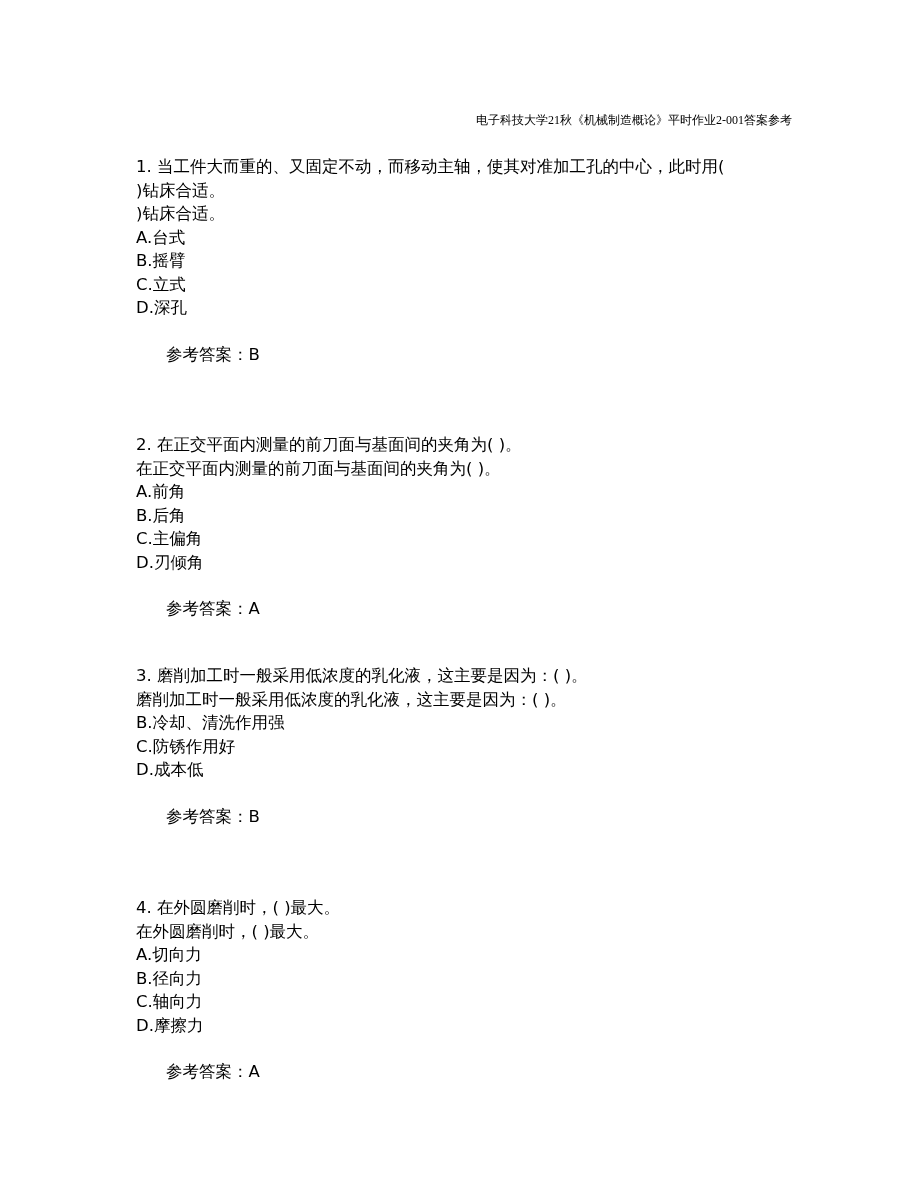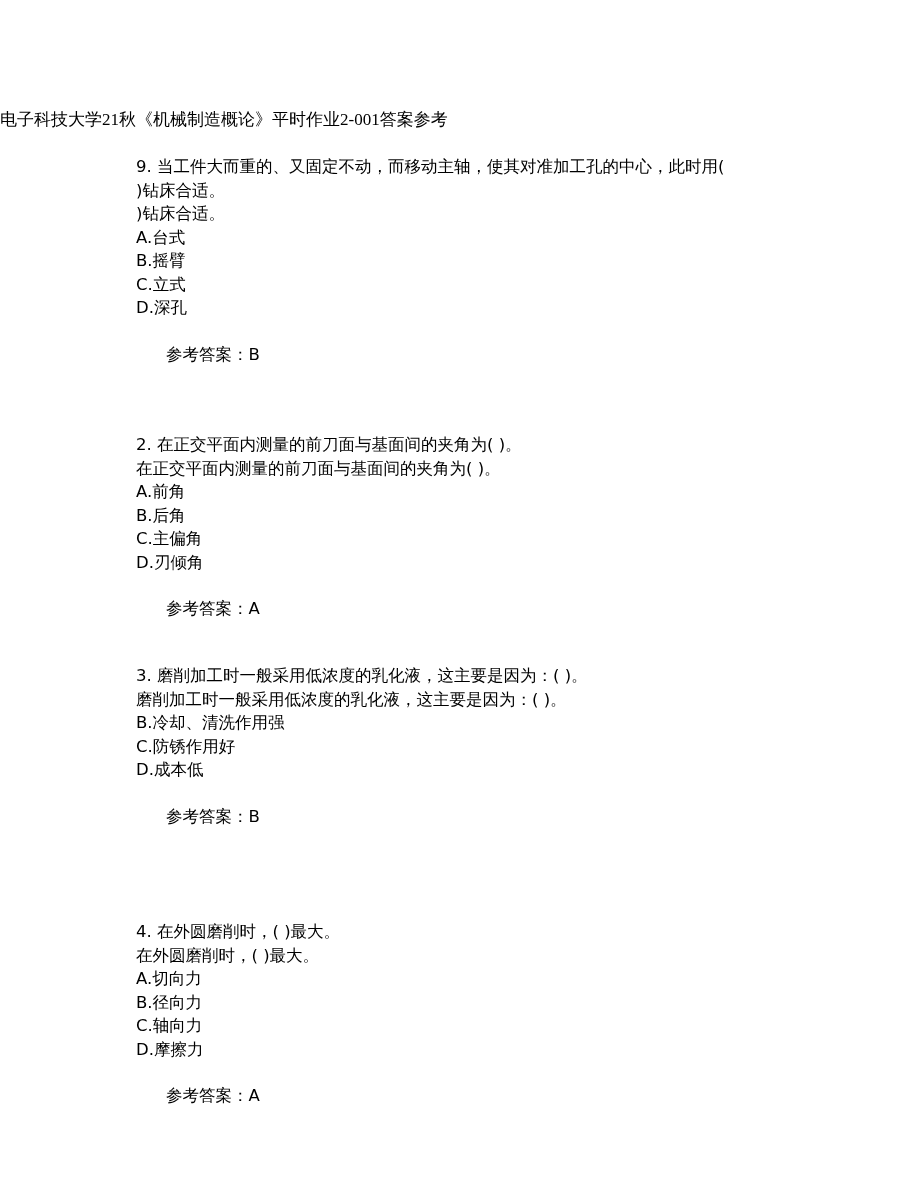--- a/index.html
+++ b/index.html
@@ -1,32 +1,32 @@
 <!DOCTYPE html>
 <html><head>
 <meta charset="utf-8">
 <style>
   html, body { margin:0; padding:0; background:#ffffff; }
   body { width:920px; height:1191px; position:relative; overflow:hidden; color:#000; }
   .title {
-    position:absolute; left:0; top:108px; width:792px; text-align:left;
-    font-family:"Liberation Serif","DejaVu Serif",serif; font-size:17px; line-height:24px;
+    position:absolute; left:0; top:108px; width:792px; text-align:right;
+    font-family:"Liberation Serif","DejaVu Serif",serif; font-size:12px; line-height:24px;
   }
   .q { position:absolute; left:136px; width:680px;
        font-family:"DejaVu Sans","Liberation Sans",sans-serif; font-size:16.5px; line-height:23.5px; }
   .line { white-space:nowrap; }
   .ans { margin-top:23px;margin-left:30px; }
 </style>
 </head>
 <body>
 
 <div class="title">电子科技大学21秋《机械制造概论》平时作业2-001答案参考</div>
 
 <div class="q" style="top:155px">
-  <div class="line">9.  当工件大而重的、又固定不动，而移动主轴，使其对准加工孔的中心，此时用(</div>
+  <div class="line">1.  当工件大而重的、又固定不动，而移动主轴，使其对准加工孔的中心，此时用(</div>
   <div class="line">)钻床合适。</div>
   <div class="line">)钻床合适。</div>
   <div class="line">A.台式</div>
   <div class="line">B.摇臂</div>
   <div class="line">C.立式</div>
   <div class="line">D.深孔</div>
   <div class="line ans">参考答案：B</div>
 </div>
 
 <div class="q" style="top:433px">
@@ -41,21 +41,21 @@
 
 <div class="q" style="top:664px">
   <div class="line">3.  磨削加工时一般采用低浓度的乳化液，这主要是因为：(  )。</div>
   <div class="line">磨削加工时一般采用低浓度的乳化液，这主要是因为：(  )。</div>
   <div class="line">B.冷却、清洗作用强</div>
   <div class="line">C.防锈作用好</div>
   <div class="line">D.成本低</div>
   <div class="line ans">参考答案：B</div>
 </div>
 
-<div class="q" style="top:920px">
+<div class="q" style="top:896px">
   <div class="line">4.  在外圆磨削时，(  )最大。</div>
   <div class="line">在外圆磨削时，(  )最大。</div>
   <div class="line">A.切向力</div>
   <div class="line">B.径向力</div>
   <div class="line">C.轴向力</div>
   <div class="line">D.摩擦力</div>
   <div class="line ans">参考答案：A</div>
 </div>
 
 </body></html>

